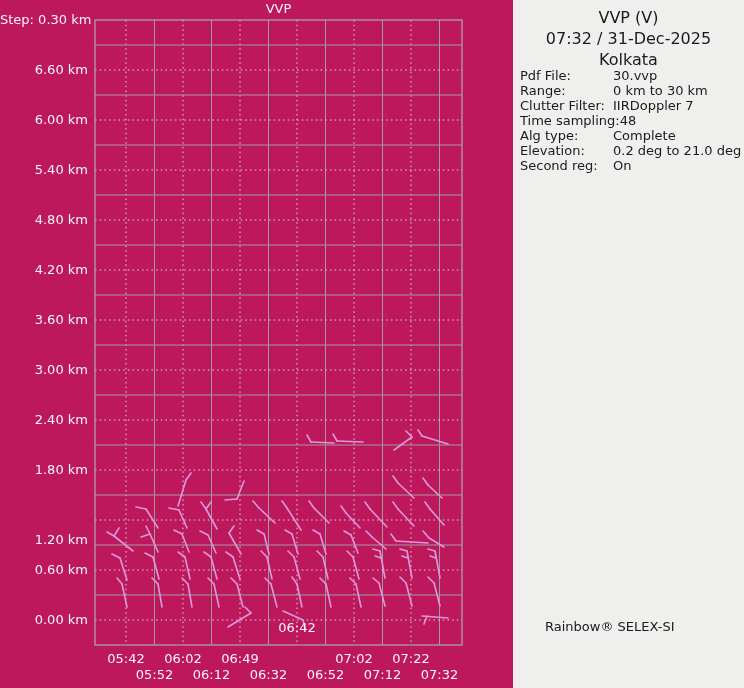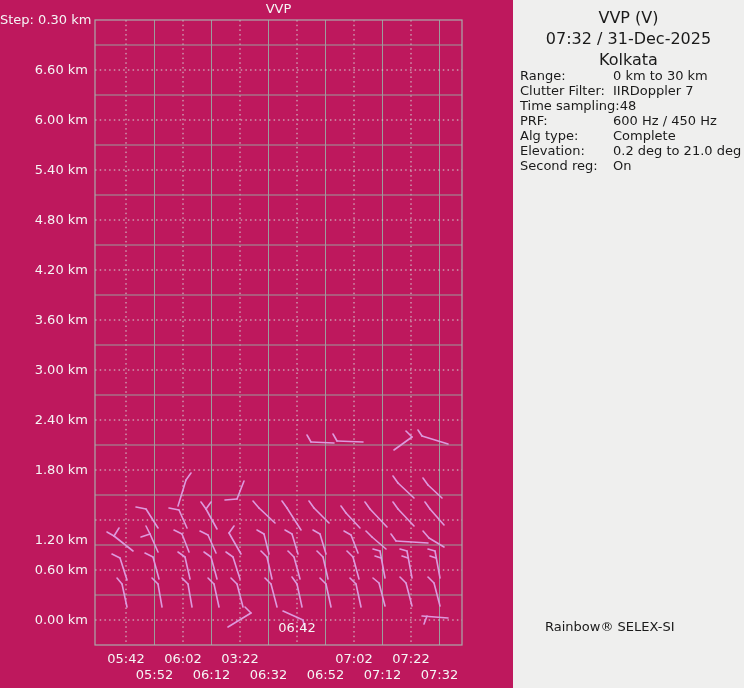--- a/index.html
+++ b/index.html
@@ -222,39 +222,39 @@
       <line x1="434" y1="583" x2="428" y2="577" class="barb" style="stroke: rgb(221, 153, 221);"></line>
       <line x1="422" y1="616" x2="448" y2="618" class="barb" style="stroke: rgb(221, 153, 221);"></line>
       <line x1="427" y1="616" x2="424" y2="624" class="barb" style="stroke: rgb(221, 153, 221);"></line>
     </svg>
 
   <div id="x-labels">
       <div class="xlab" style="left: 100px; top: 651px;">05:42</div>
       <div class="xlab" style="left: 128.5px; top: 667px;">05:52</div>
       <div class="xlab" style="left: 157px; top: 651px;">06:02</div>
       <div class="xlab" style="left: 185.5px; top: 667px;">06:12</div>
-      <div class="xlab" style="left: 214px; top: 651px;">03:22</div>
+      <div class="xlab" style="left: 214px; top: 651px;">06:49</div>
       <div class="xlab" style="left: 242.5px; top: 667px;">06:32</div>
       <div class="xlab" style="left: 271px; top: 620px;">06:42</div>
       <div class="xlab" style="left: 299.5px; top: 667px;">06:52</div>
       <div class="xlab" style="left: 328px; top: 651px;">07:02</div>
       <div class="xlab" style="left: 356.5px; top: 667px;">07:12</div>
       <div class="xlab" style="left: 385px; top: 651px;">07:22</div>
       <div class="xlab" style="left: 413.5px; top: 667px;">07:32</div>
     </div>
 
   <aside class="panel" style="background: rgb(239, 239, 238); color: rgb(26, 26, 26);">
     <div class="panel-title">VVP (V)</div>
     <div class="panel-datetime">07:32 / 31-Dec-2025</div>
     <div class="panel-site">Kolkata</div>
     <div class="info-rows" id="info-rows">
+        <div class="info-row"><span class="info-label">Pdf File:</span><span class="info-value">30.vvp</span></div>
         <div class="info-row"><span class="info-label">Range:</span><span class="info-value">0 km to 30 km</span></div>
         <div class="info-row"><span class="info-label">Clutter Filter:</span><span class="info-value">IIRDoppler 7</span></div>
         <div class="info-row"><span class="info-label">Time sampling:</span><span class="info-value">48</span></div>
-        <div class="info-row"><span class="info-label">PRF:</span><span class="info-value">600 Hz / 450 Hz</span></div>
         <div class="info-row"><span class="info-label">Alg type:</span><span class="info-value">Complete</span></div>
         <div class="info-row"><span class="info-label">Elevation:</span><span class="info-value">0.2 deg to 21.0 deg</span></div>
         <div class="info-row"><span class="info-label">Second reg:</span><span class="info-value">On</span></div>
       </div>
     <div class="brand">Rainbow® SELEX-SI</div>
   </aside>
 
 </div>
 
 </body></html>

